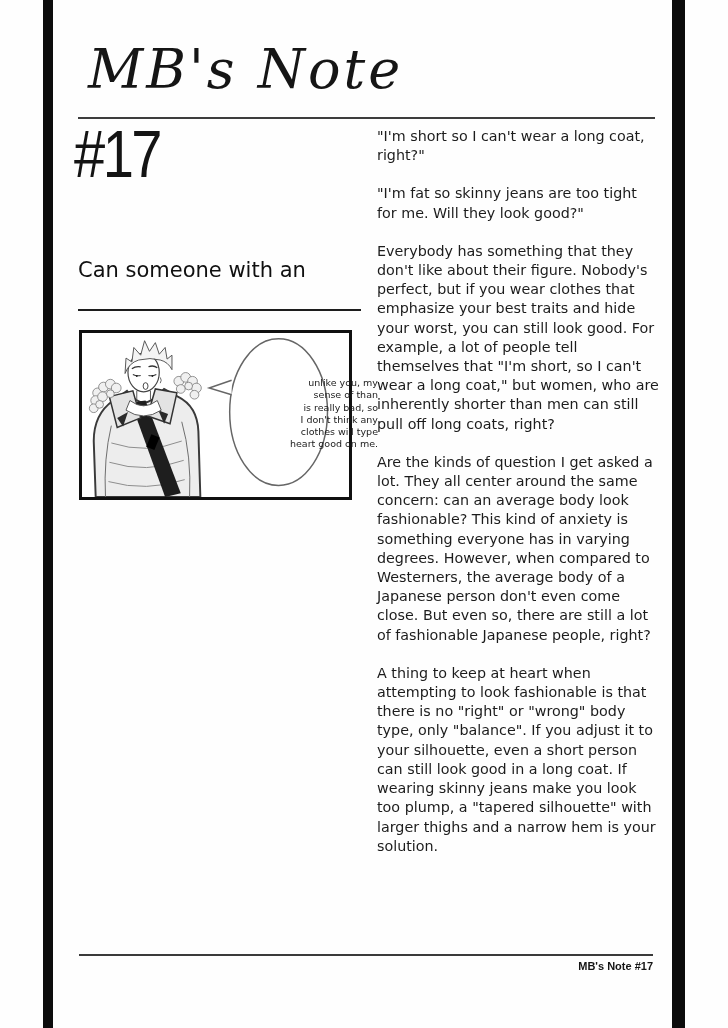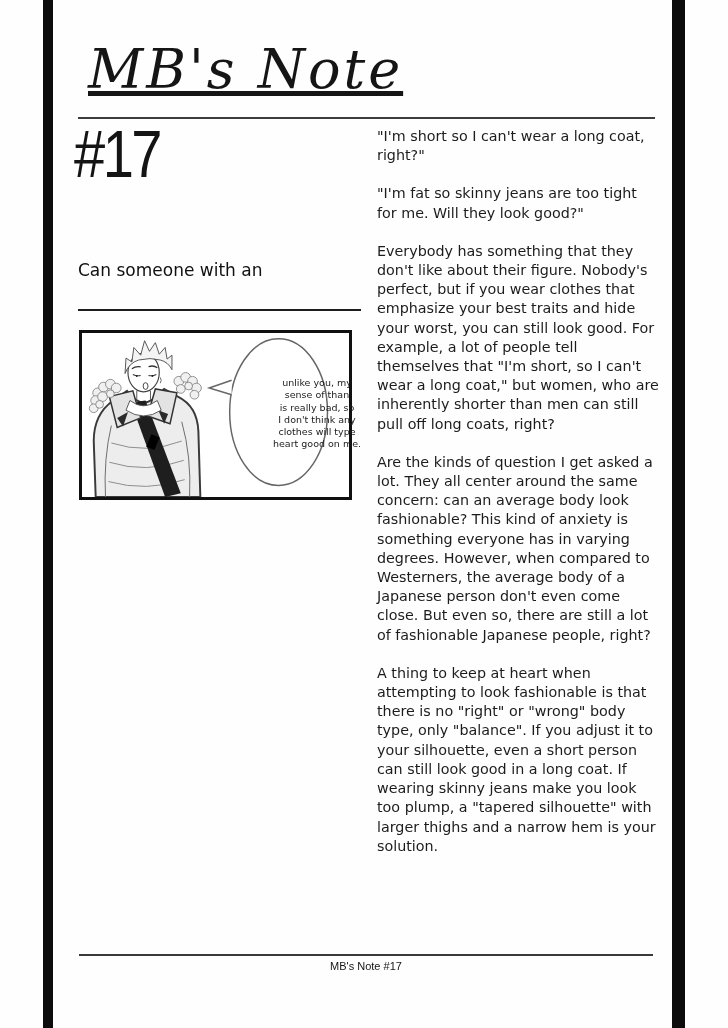--- a/index.html
+++ b/index.html
@@ -6,52 +6,52 @@
   .page{
     position:relative;width:728px;height:1028px;background:#fefefe;
     font-family:"DejaVu Sans",sans-serif;color:#1a1a1a;overflow:hidden;
   }
   .bar{position:absolute;top:0;height:1028px;background:#0c0c0c;}
   .bar.left{left:43px;width:10px;}
   .bar.right{left:672px;width:13px;}
   .title{
     position:absolute;left:88px;top:38px;margin:0;
     font-family:"DejaVu Serif",serif;font-style:italic;font-weight:400;
-    font-size:54px;letter-spacing:3px;color:#151515;white-space:nowrap;text-decoration:underline;
+    font-size:54px;letter-spacing:3px;color:#151515;white-space:nowrap;
   }
   .title-rule{position:absolute;left:78px;top:117px;width:577px;height:2px;background:#3d3d3d;}
   .issue{
     position:absolute;left:74px;top:116px;
     font-family:"Liberation Sans",sans-serif;font-weight:400;
     font-size:66px;letter-spacing:-3px;color:#141414;
     transform:scaleX(0.85);transform-origin:left top;white-space:nowrap;
   }
   .heading{
     position:absolute;left:78px;top:258px;width:300px;
-    font-size:17px;line-height:24px;color:#101010;
+    font-size:21px;line-height:24px;color:#101010;
   }
   .heading-rule{position:absolute;left:78px;top:309px;width:283px;height:2px;background:#1d1d1d;}
   .panel{
     position:absolute;left:79px;top:330px;width:273px;height:170px;
     border:3px solid #101010;background:#ffffff;box-sizing:border-box;
   }
   .panel svg{display:block;width:100%;height:100%;}
   .bubble-text{
-    position:absolute;left:145px;top:44px;width:100px;
-    text-align:center;font-size:9.5px;line-height:12.3px;color:#1b1b1b;padding-left:40px;
+    position:absolute;left:156px;top:44px;width:100px;
+    text-align:right;font-size:9.5px;line-height:12.3px;color:#1b1b1b;padding-left:40px;
   }
   .body-col{
     position:absolute;left:377px;top:127px;width:283px;
     font-size:14.3px;line-height:19.2px;color:#1c1c1c;
   }
   .body-col p{margin:0 0 19px 0;}
   .footer-rule{position:absolute;left:79px;top:954px;width:574px;height:2px;background:#3a3a3a;}
   .footer{
-    position:absolute;left:79px;top:960px;width:574px;text-align:center;
-    font-family:"Liberation Sans",sans-serif;font-weight:normal;font-size:11px;color:#141414;
+    position:absolute;left:79px;top:960px;width:574px;text-align:right;
+    font-family:"Liberation Sans",sans-serif;font-weight:bold;font-size:11px;color:#141414;
   }
 </style>
 </head>
 <body>
 
 <div class="page">
 
   <div class="bar left"></div>
   <div class="bar right"></div>
 

